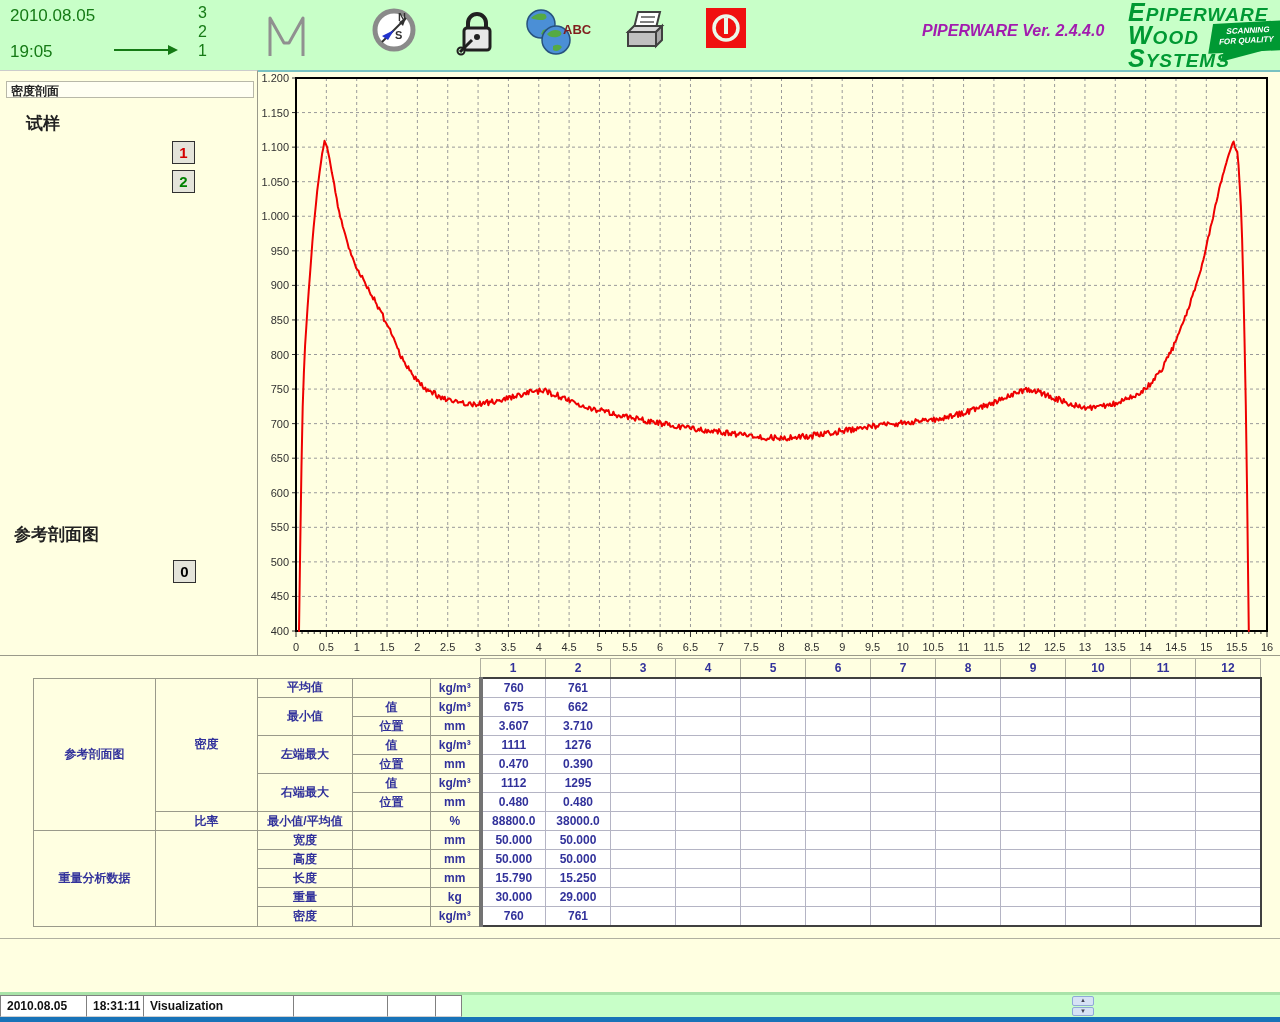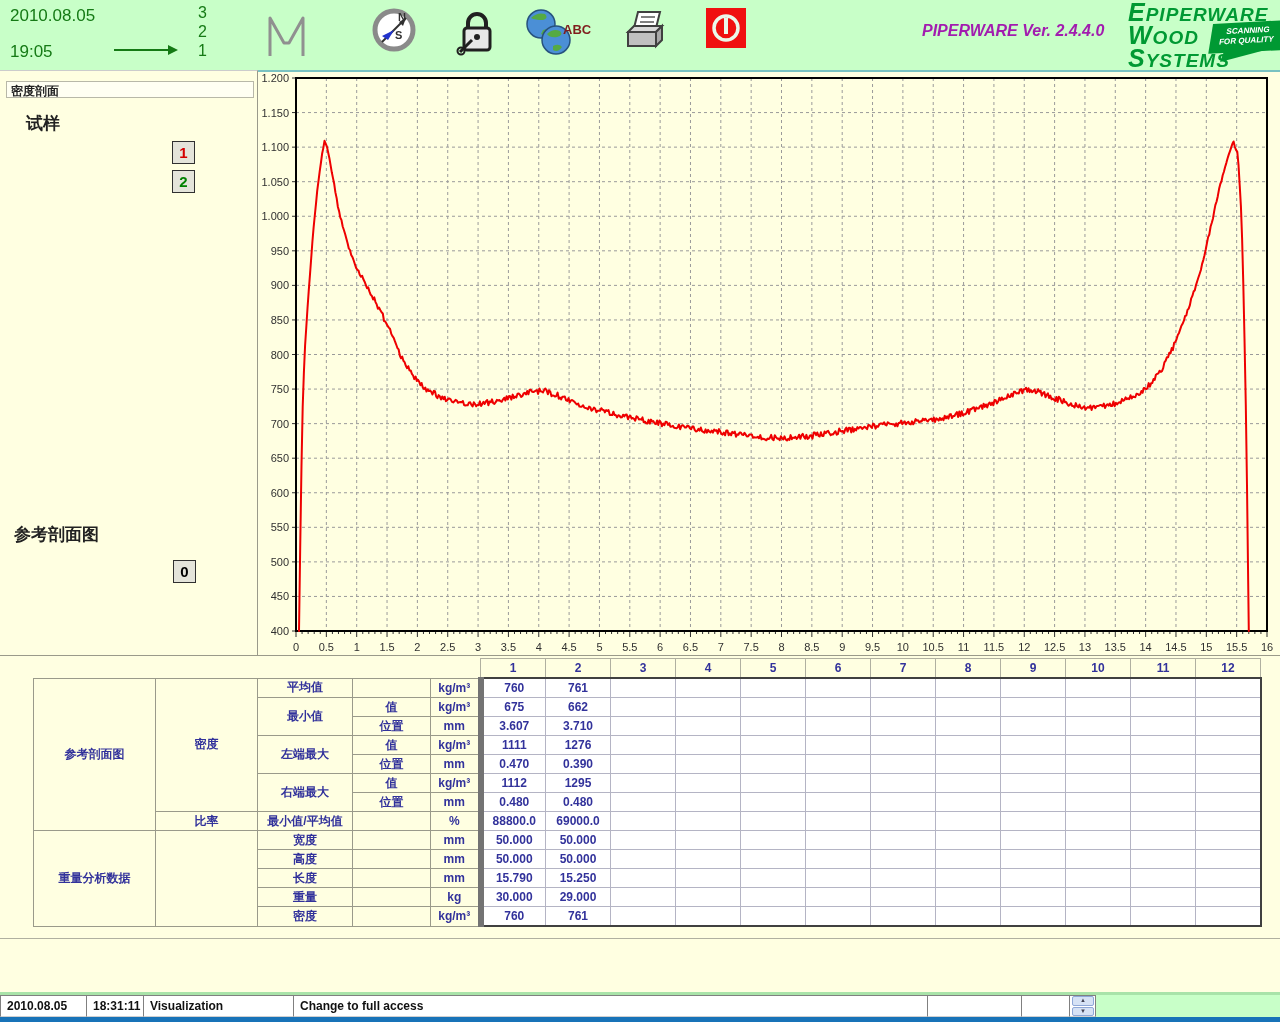--- a/index.html
+++ b/index.html
@@ -45,21 +45,21 @@
   
   .table-wrap{position:absolute;left:33px;top:658px;}
   table.data{border-collapse:collapse;table-layout:fixed;color:#32329B;font-weight:bold;}
   table.data td{padding:0 2px;height:18px;font-size:12px;text-align:center;overflow:hidden;white-space:nowrap;}
   td.sp{border:none;background:transparent;}
   td.h{background:#FFFFE1;border:1px solid #b0b0a0;height:19px;}
   td.g,td.l,td.s,td.u{border:1px solid #9a9a8a;background:transparent;}
   td.g{font-size:14px;}
   td.u{font-size:11px;}
   td.v{background:#fff;border:1px solid #b4b4c4;}
-  td.v.cl{border-left:6px solid #737373;}
+  td.v.cl{border-left:4px solid #737373;}
   td.v.cr{border-right:2px solid #404040;}
   tr.first td.v{border-top:2px solid #404040;}
   tr.last td.v{border-bottom:2px solid #404040;}
   .mid-divider{position:absolute;left:0;top:938px;width:1280px;height:1px;background:#b0b0a0;}
   
   .status-sep{position:absolute;left:0;top:992px;width:1280px;height:3px;background:#A9E3A9;}
   .statusbar{position:absolute;left:0;top:995px;width:1280px;height:22px;background:#C8FFC8;}
   .statusbar .cells{position:absolute;left:0;top:0;height:22px;display:flex;}
   .scell{background:#fff;border-top:1px solid #808080;border-right:1px solid #808080;border-bottom:1px solid #d0d0d0;
          box-sizing:border-box;font-size:12px;font-weight:bold;color:#111;padding:3px 6px;white-space:nowrap;overflow:hidden;}
@@ -589,21 +589,21 @@
           <td class="v"></td>
           <td class="v"></td>
           <td class="v cr"></td>
         </tr>
         <tr class="">
           <td class="g" rowspan="1">比率</td>
           <td class="l" rowspan="1">最小值/平均值</td>
           <td class="s"></td>
           <td class="u">%</td>
           <td class="v cl">88800.0</td>
-          <td class="v">69000.0</td>
+          <td class="v">38000.0</td>
           <td class="v"></td>
           <td class="v"></td>
           <td class="v"></td>
           <td class="v"></td>
           <td class="v"></td>
           <td class="v"></td>
           <td class="v"></td>
           <td class="v"></td>
           <td class="v"></td>
           <td class="v cr"></td>
@@ -699,21 +699,20 @@
     </table>
 </div>
 <div class="mid-divider"></div>
 
 <div class="status-sep"></div>
 <div class="statusbar">
   <div class="cells">
     <div class="scell" style="width:87px;border-left:1px solid #808080;">2010.08.05</div>
     <div class="scell" style="width:57px;text-align:right;">18:31:11</div>
     <div class="scell" style="width:150px;">Visualization</div>
-    <div class="scell" style="width:634px;">Change to full access</div>
     <div class="scell" style="width:94px;"></div>
     <div class="scell" style="width:48px;"></div>
     <div class="scell" style="width:26px;"></div>
   </div>
   <div class="spinner">
     <button class="spinbtn">▲</button>
     <button class="spinbtn">▼</button>
   </div>
 </div>
 <div class="bottom-blue"></div>

